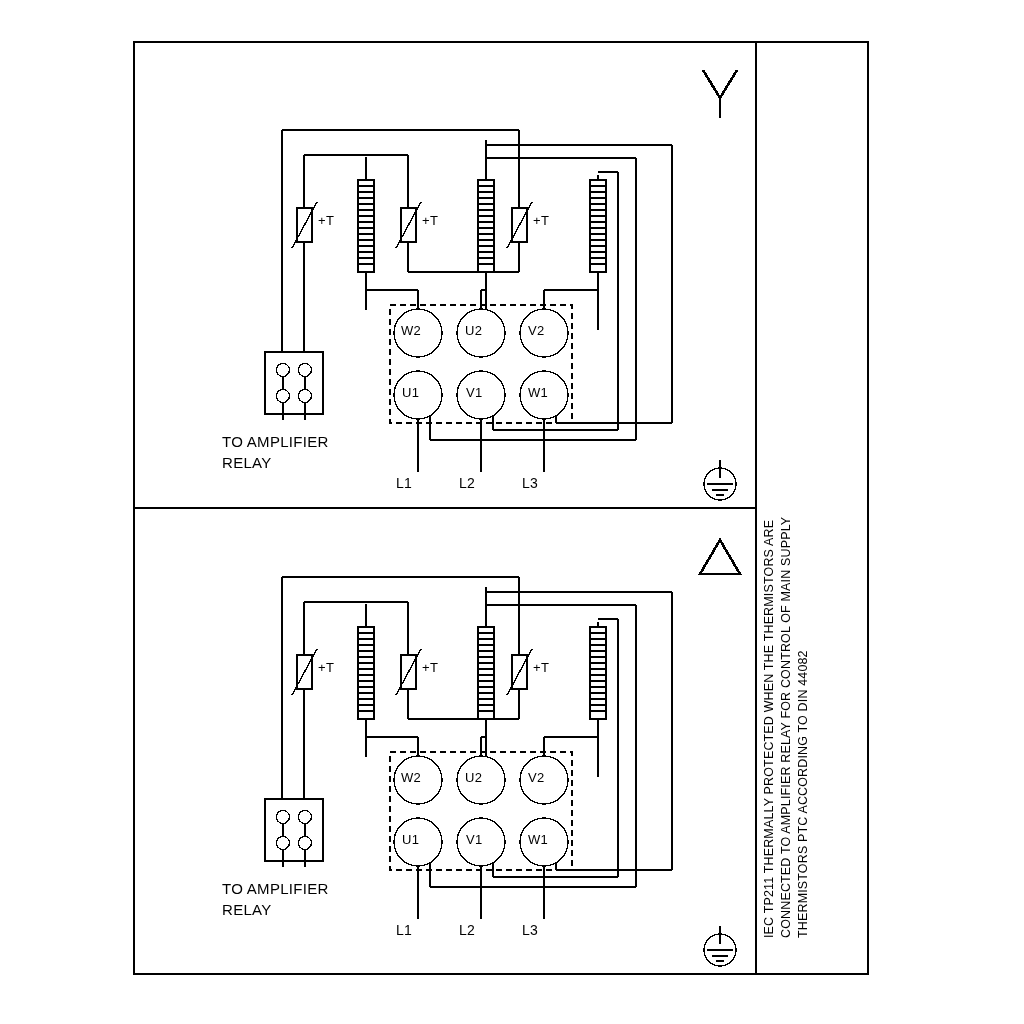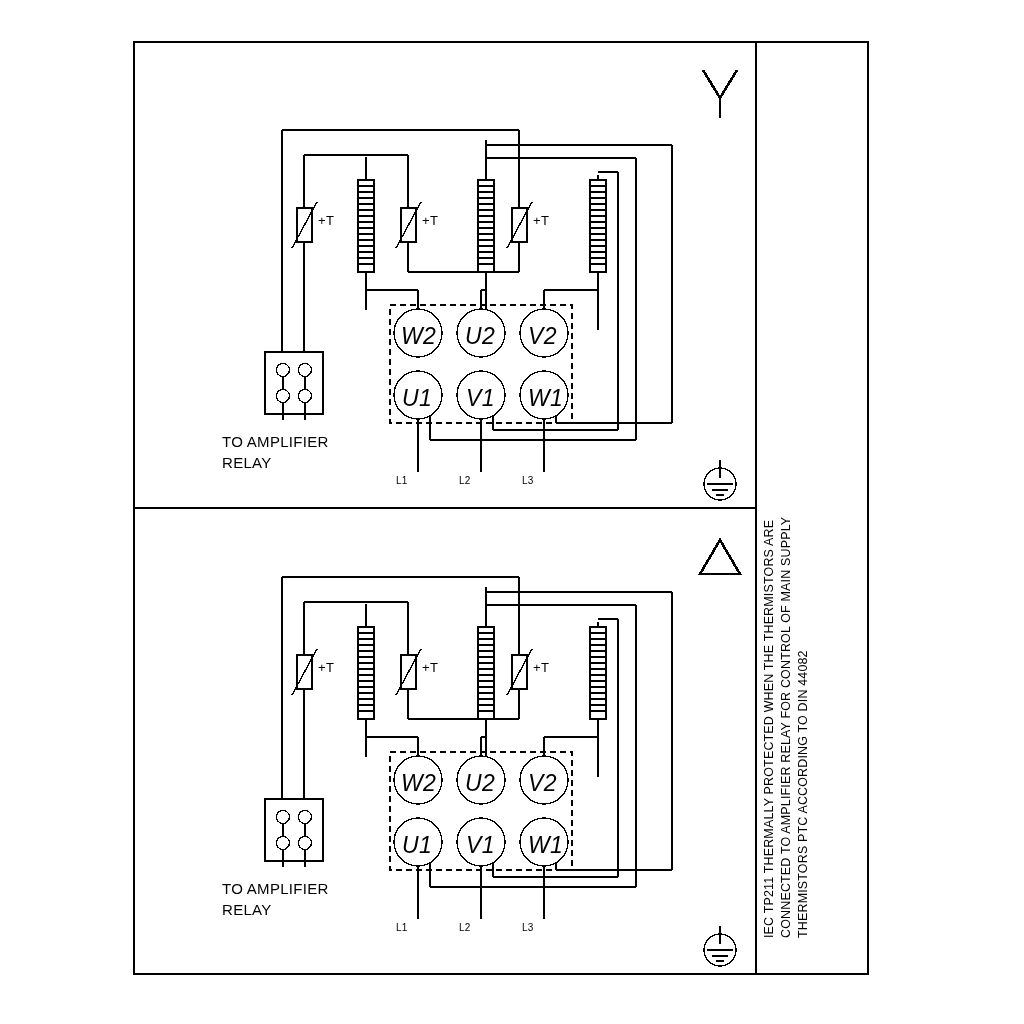--- a/index.html
+++ b/index.html
@@ -28,25 +28,24 @@
   }
   .lbl {
     position: absolute;
     font-family: "Liberation Sans", sans-serif;
     font-size: 15px;
     color: #000;
     white-space: nowrap;
     letter-spacing: 0.3px;
   }
   .lbl.term {
-    font-size: 23px;
-    font-style: italic;
+    font-size: 13px;
   }
   .lbl.phase {
-    font-size: 10px;
+    font-size: 14px;
   }
   .lbl.plus-t {
     font-size: 13px;
   }
   .note-block {
     position: absolute;
     left: 762px;
     top: 378px;
     width: 24px;
     height: 560px;

